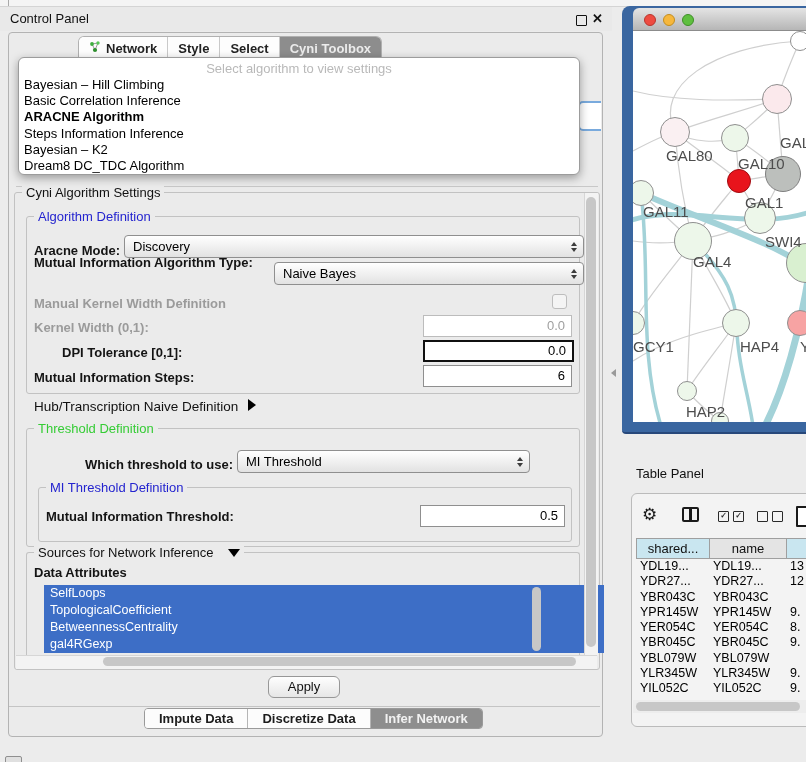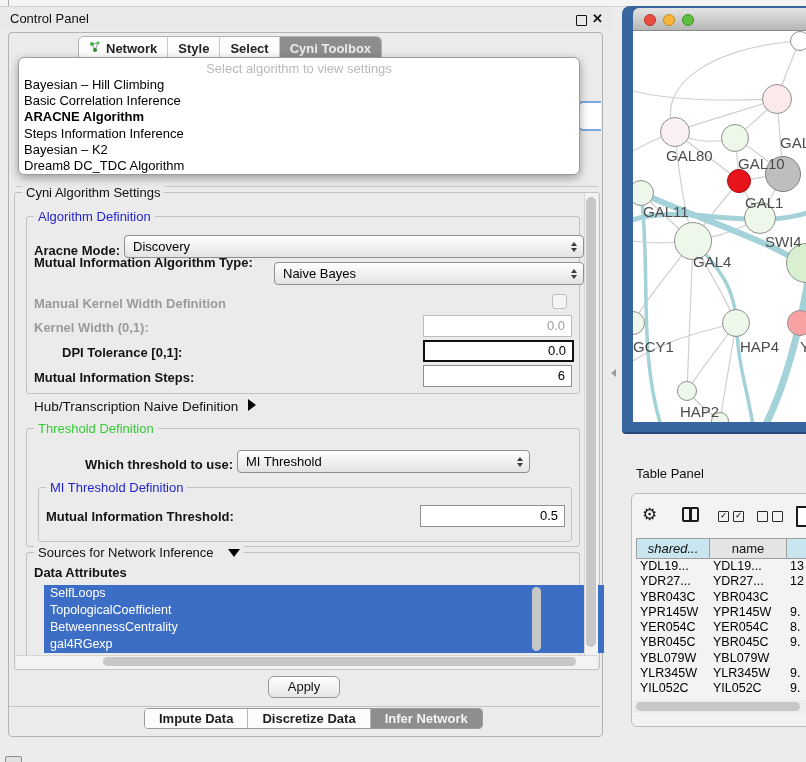--- a/index.html
+++ b/index.html
@@ -89,21 +89,21 @@
   .gear{font-size:17px;color:#1a1a1a;line-height:17px;}
   .split-icon{width:17px;height:15px;border:2.5px solid #1a1a1a;border-radius:2px;box-sizing:border-box;}
   .split-icon div{width:2.5px;height:100%;background:#1a1a1a;margin:0 auto;}
   .mini-chk{width:9px;height:9px;border:1.5px solid #2a2a2a;border-radius:1px;display:inline-block;
             font-size:8px;line-height:8px;color:#2a2a2a;text-align:center;font-weight:bold;}
   .doc-icon{width:14px;height:17px;border:2px solid #1a1a1a;border-radius:1px;background:#fff;}
   .thead{display:flex;height:21px;}
   .th{box-sizing:border-box;border:1px solid #9f9f9f;border-right-width:0;font-size:13px;color:#111;
       display:flex;align-items:center;justify-content:center;}
   .th:last-child{border-right-width:1px;}
-  .th.hl{background:#c9e6f0;font-style:italic;} .th.gr{background:#e4e4e4;}
+  .th.hl{background:#c9e6f0;} .th.gr{background:#e4e4e4;}
   .trow{display:flex;height:15.3px;font-size:12.5px;font-weight:500;color:#000;}
   .td{box-sizing:border-box;padding-left:4px;line-height:15.3px;white-space:nowrap;overflow:hidden;}
   
   #bl-icon{left:5px;top:756px;width:15px;height:12px;border:1px solid #8f8f8f;background:#e0e0e0;border-radius:2px;}
 </style>
 </head>
 <body>
 
 <div id="page">
 
@@ -313,21 +313,21 @@
     <div class="nlabel" style="left:147px;top:103px;">GAL</div>
     <div class="nlabel" style="left:33px;top:116px;">GAL80</div>
     <div class="nlabel" style="left:105px;top:124px;">GAL10</div>
     <div class="nlabel" style="left:112px;top:163px;">GAL1</div>
     <div class="nlabel" style="left:10px;top:172px;">GAL11</div>
     <div class="nlabel" style="left:132px;top:202px;">SWI4</div>
     <div class="nlabel" style="left:60px;top:222px;">GAL4</div>
     <div class="nlabel" style="left:0px;top:307px;">GCY1</div>
     <div class="nlabel" style="left:107px;top:307px;">HAP4</div>
     <div class="nlabel" style="left:167px;top:307px;">Y</div>
-    <div class="nlabel" style="left:47px;top:372px;">HAP2</div>
+    <div class="nlabel" style="left:53px;top:372px;">HAP2</div>
   </div>
 
   <div class="abs nw" id="tp-title">Table Panel</div>
   <div class="abs" id="tp-box"></div>
   <div class="abs gear" style="left:642px;top:506px;">⚙</div>
   <div class="abs split-icon" style="left:682px;top:507px;">
       <div></div>
     </div>
   <div class="abs" style="left:718px;top:511px;display:flex;gap:4px;">
     <span class="mini-chk">✓</span>

